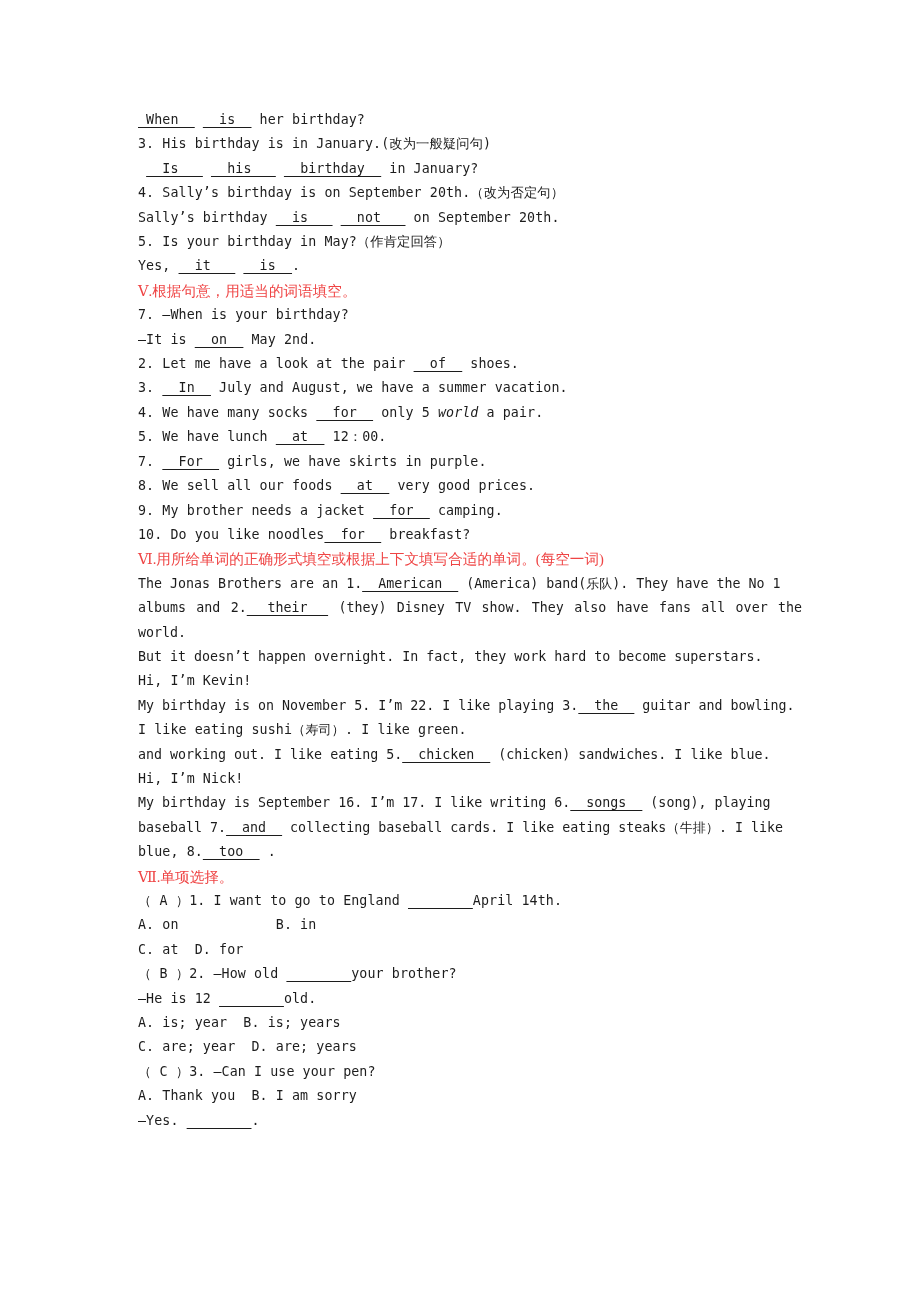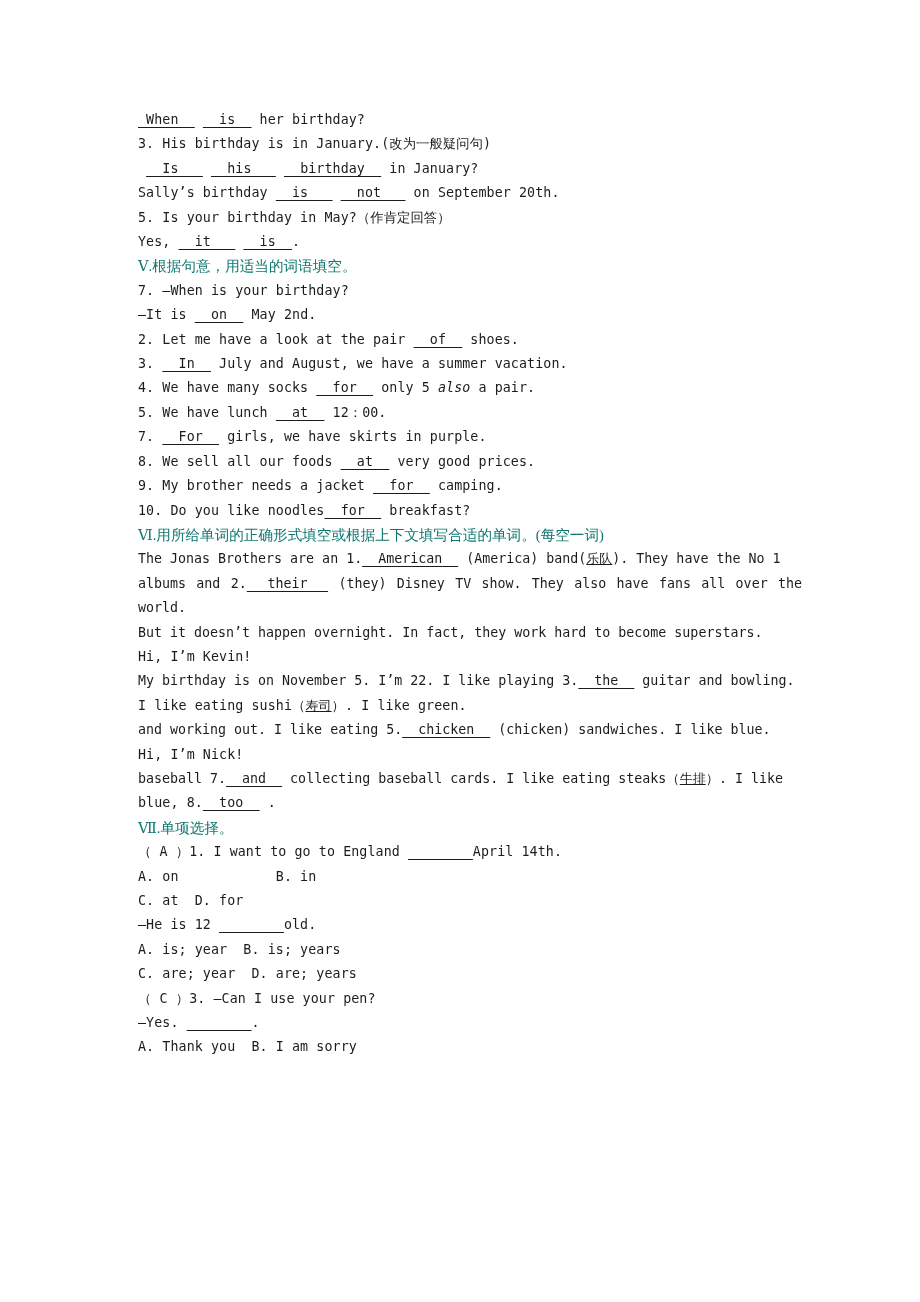--- a/index.html
+++ b/index.html
@@ -33,21 +33,21 @@
     font-size: 13.3px;
     line-height: 24.4px;
     color: #1c1c1c;
     white-space: pre-wrap;
     letter-spacing: 0.1px;
   }
   .sec {
     font-family: "Liberation Serif", "DejaVu Serif", serif;
     font-size: 14.6px;
     line-height: 24.4px;
-    color: #0f766e;
+    color: #ef4444;
     white-space: pre-wrap;
   }
   
   .para {
     font-family: "DejaVu Sans Mono", "Liberation Mono", monospace;
     font-size: 13.3px;
     line-height: 24.4px;
     color: #1c1c1c;
     text-align: justify;
     text-justify: inter-word;
@@ -55,53 +55,53 @@
   }
   .blankline {
     text-decoration: underline;
     text-underline-offset: 2.5px;
     text-decoration-thickness: 1px;
   }
   .it { font-style: italic; }
   .han {
     font-family: "DejaVu Sans", "Liberation Sans", sans-serif;
     font-size: 13px;
-    text-decoration: underline;
   }
 </style>
 </head>
 <body>
 
 <div id="page">
   <div id="content">
 
     <div class="line"><span class="blankline">&nbsp;When&nbsp;&nbsp;</span>&nbsp;<span class="blankline">&nbsp;&nbsp;is&nbsp;&nbsp;</span>&nbsp;her birthday?</div>
 
     <div class="line">3. His birthday is in January.(改为一般疑问句)</div>
 
     <div class="line">&nbsp;<span class="blankline">&nbsp;&nbsp;Is&nbsp;&nbsp;&nbsp;</span>&nbsp;<span class="blankline">&nbsp;&nbsp;his&nbsp;&nbsp;&nbsp;</span>&nbsp;<span class="blankline">&nbsp;&nbsp;birthday&nbsp;&nbsp;</span>&nbsp;in January?</div>
 
+    <div class="line">4. Sally’s birthday is on September 20th.（改为否定句）</div>
 
     <div class="line">Sally’s birthday&nbsp;<span class="blankline">&nbsp;&nbsp;is&nbsp;&nbsp;&nbsp;</span>&nbsp;<span class="blankline">&nbsp;&nbsp;not&nbsp;&nbsp;&nbsp;</span>&nbsp;on September 20th.</div>
 
     <div class="line">5. Is your birthday in May?（作肯定回答）</div>
 
     <div class="line">Yes,&nbsp;<span class="blankline">&nbsp;&nbsp;it&nbsp;&nbsp;&nbsp;</span>&nbsp;<span class="blankline">&nbsp;&nbsp;is&nbsp;&nbsp;</span>.</div>
 
     <div class="sec">Ⅴ.根据句意，用适当的词语填空。</div>
 
     <div class="line">7. —When is your birthday?</div>
 
     <div class="line">—It is&nbsp;<span class="blankline">&nbsp;&nbsp;on&nbsp;&nbsp;</span>&nbsp;May 2nd.</div>
 
     <div class="line">2. Let me have a look at the pair&nbsp;<span class="blankline">&nbsp;&nbsp;of&nbsp;&nbsp;</span>&nbsp;shoes.</div>
 
     <div class="line">3.&nbsp;<span class="blankline">&nbsp;&nbsp;In&nbsp;&nbsp;</span>&nbsp;July and August, we have a summer vacation.</div>
 
-    <div class="line">4. We have many socks&nbsp;<span class="blankline">&nbsp;&nbsp;for&nbsp;&nbsp;</span>&nbsp;only 5 <span class="it">also</span> a pair.</div>
+    <div class="line">4. We have many socks&nbsp;<span class="blankline">&nbsp;&nbsp;for&nbsp;&nbsp;</span>&nbsp;only 5 <span class="it">world</span> a pair.</div>
 
     <div class="line">5. We have lunch&nbsp;<span class="blankline">&nbsp;&nbsp;at&nbsp;&nbsp;</span>&nbsp;12：00.</div>
 
 
     <div class="line">7.&nbsp;<span class="blankline">&nbsp;&nbsp;For&nbsp;&nbsp;</span>&nbsp;girls, we have skirts in purple.</div>
 
     <div class="line">8. We sell all our foods&nbsp;<span class="blankline">&nbsp;&nbsp;at&nbsp;&nbsp;</span>&nbsp;very good prices.</div>
 
     <div class="line">9. My brother needs a jacket&nbsp;<span class="blankline">&nbsp;&nbsp;for&nbsp;&nbsp;</span>&nbsp;camping.</div>
 
@@ -120,38 +120,40 @@
     <div class="para">My birthday is on November 5. I’m 22. I like playing 3.<span class="blankline">&nbsp;&nbsp;the&nbsp;&nbsp;</span>&nbsp;guitar and bowling.</div>
 
     <div class="line">I like eating sushi（<span class="han">寿司</span>）. I like green.</div>
 
 
 
     <div class="para">and working out. I like eating 5.<span class="blankline">&nbsp;&nbsp;chicken&nbsp;&nbsp;</span>&nbsp;(chicken) sandwiches. I like blue.</div>
 
     <div class="line">Hi, I’m Nick!</div>
 
+    <div class="para">My birthday is September 16. I’m 17. I like writing 6.<span class="blankline">&nbsp;&nbsp;songs&nbsp;&nbsp;</span>&nbsp;(song), playing</div>
 
     <div class="para">baseball 7.<span class="blankline">&nbsp;&nbsp;and&nbsp;&nbsp;</span>&nbsp;collecting baseball cards. I like eating steaks（<span class="han">牛排</span>）. I like</div>
 
     <div class="line">blue, 8.<span class="blankline">&nbsp;&nbsp;too&nbsp;&nbsp;</span>&nbsp;.</div>
 
     <div class="sec">Ⅶ.单项选择。</div>
 
     <div class="line">（&nbsp;<span>A</span>&nbsp;）1. I want to go to England <span class="blankline">&nbsp;&nbsp;&nbsp;&nbsp;&nbsp;&nbsp;&nbsp;&nbsp;</span>April 14th.</div>
 
     <div class="line">A. on            B. in</div>
     <div class="line">C. at  D. for</div>
 
+    <div class="line">（&nbsp;<span>B</span>&nbsp;）2. —How old <span class="blankline">&nbsp;&nbsp;&nbsp;&nbsp;&nbsp;&nbsp;&nbsp;&nbsp;</span>your brother?</div>
 
     <div class="line">—He is 12 <span class="blankline">&nbsp;&nbsp;&nbsp;&nbsp;&nbsp;&nbsp;&nbsp;&nbsp;</span>old.</div>
 
     <div class="line">A. is; year  B. is; years</div>
     <div class="line">C. are; year  D. are; years</div>
 
     <div class="line">（&nbsp;<span>C</span>&nbsp;）3. —Can I use your pen?</div>
 
+    <div class="line">A. Thank you  B. I am sorry</div>
+
     <div class="line">—Yes. <span class="blankline">&nbsp;&nbsp;&nbsp;&nbsp;&nbsp;&nbsp;&nbsp;&nbsp;</span>.</div>
-
-    <div class="line">A. Thank you  B. I am sorry</div>
 
   </div>
 </div>
 
 </body></html>

